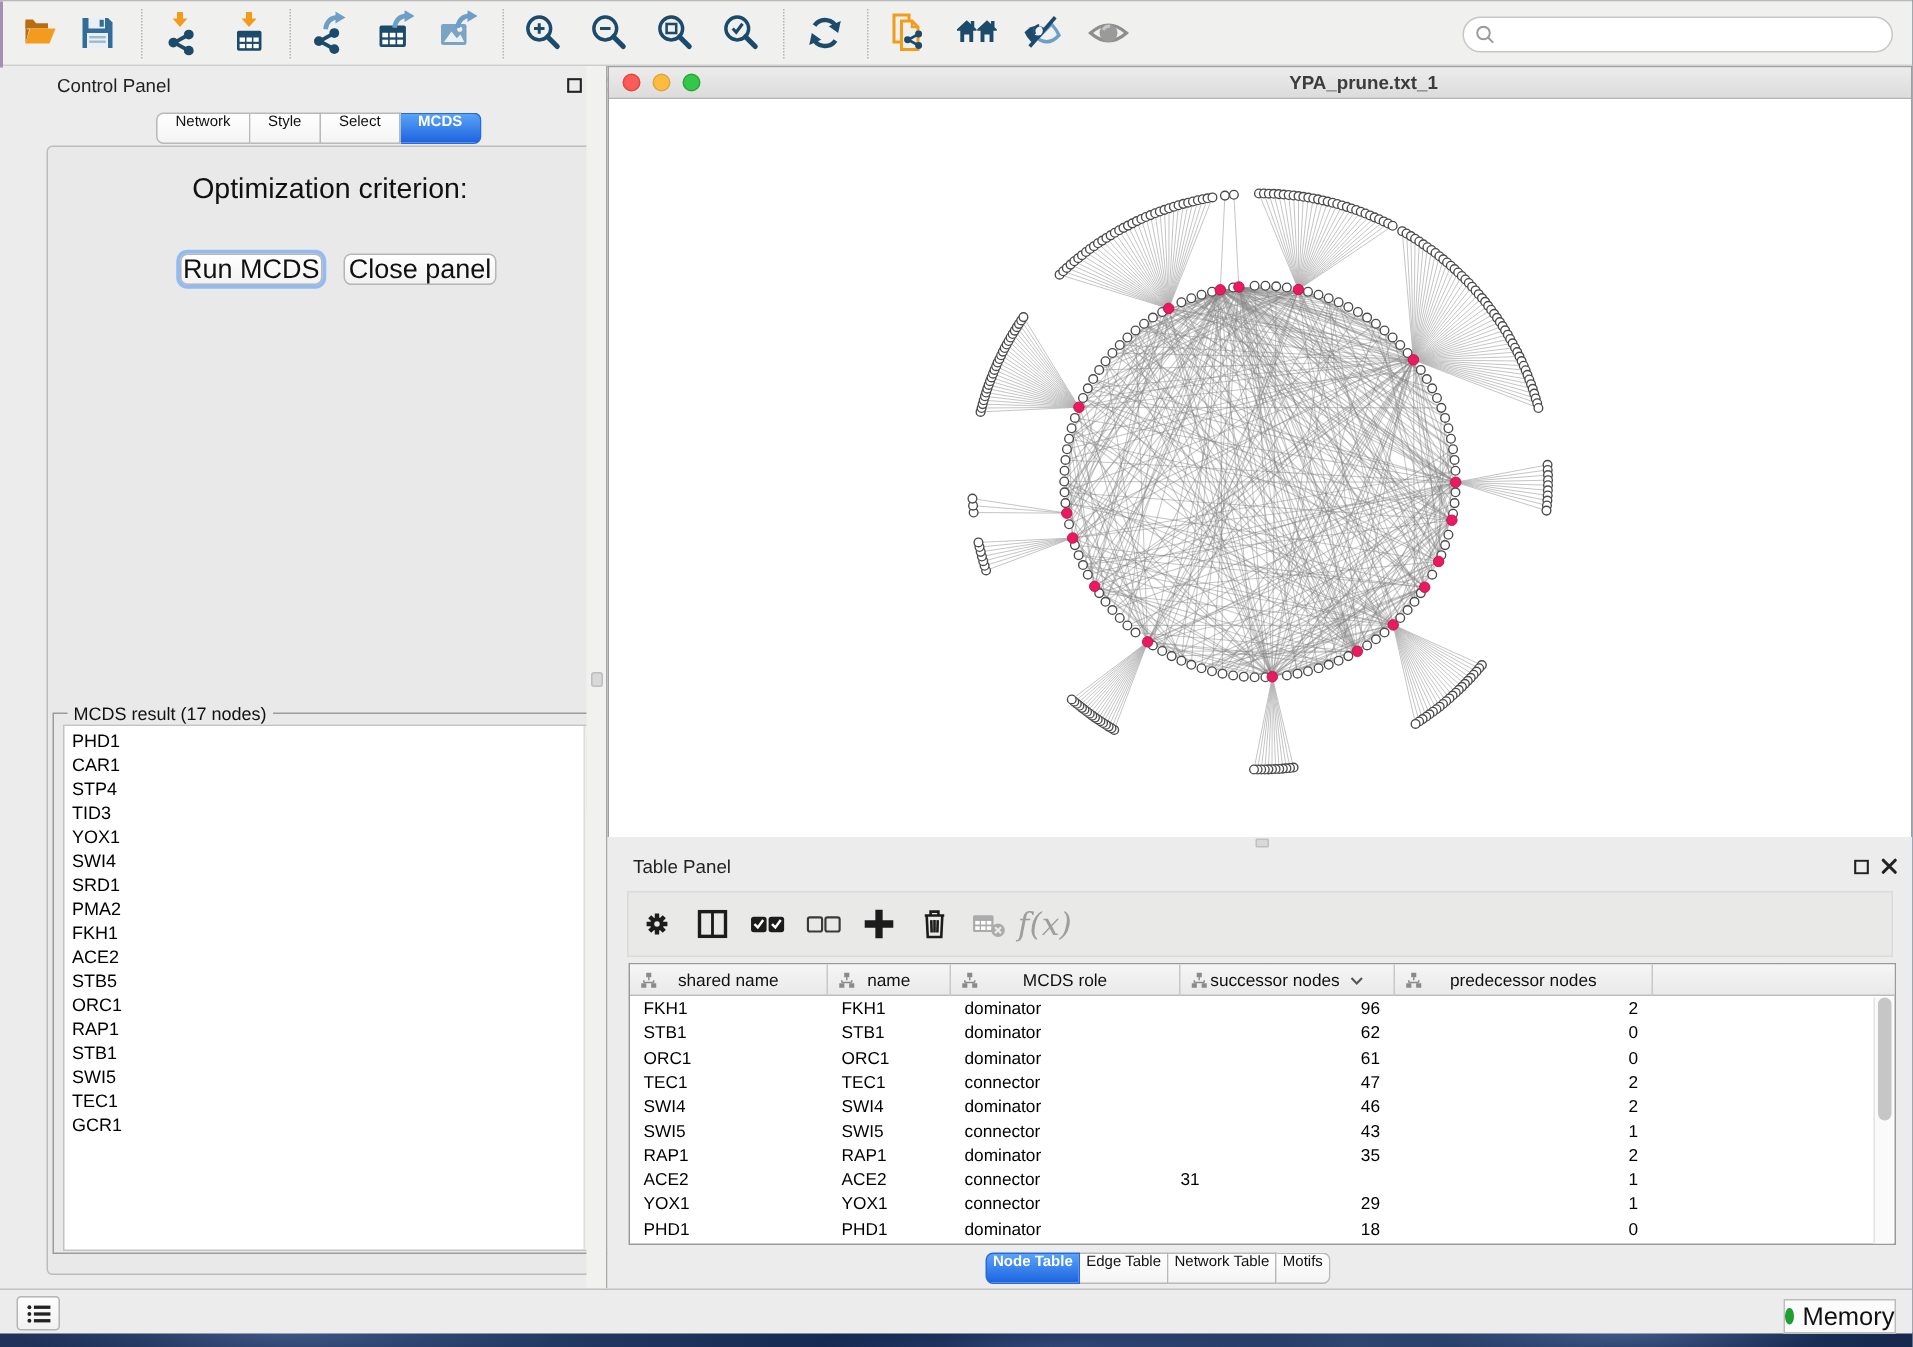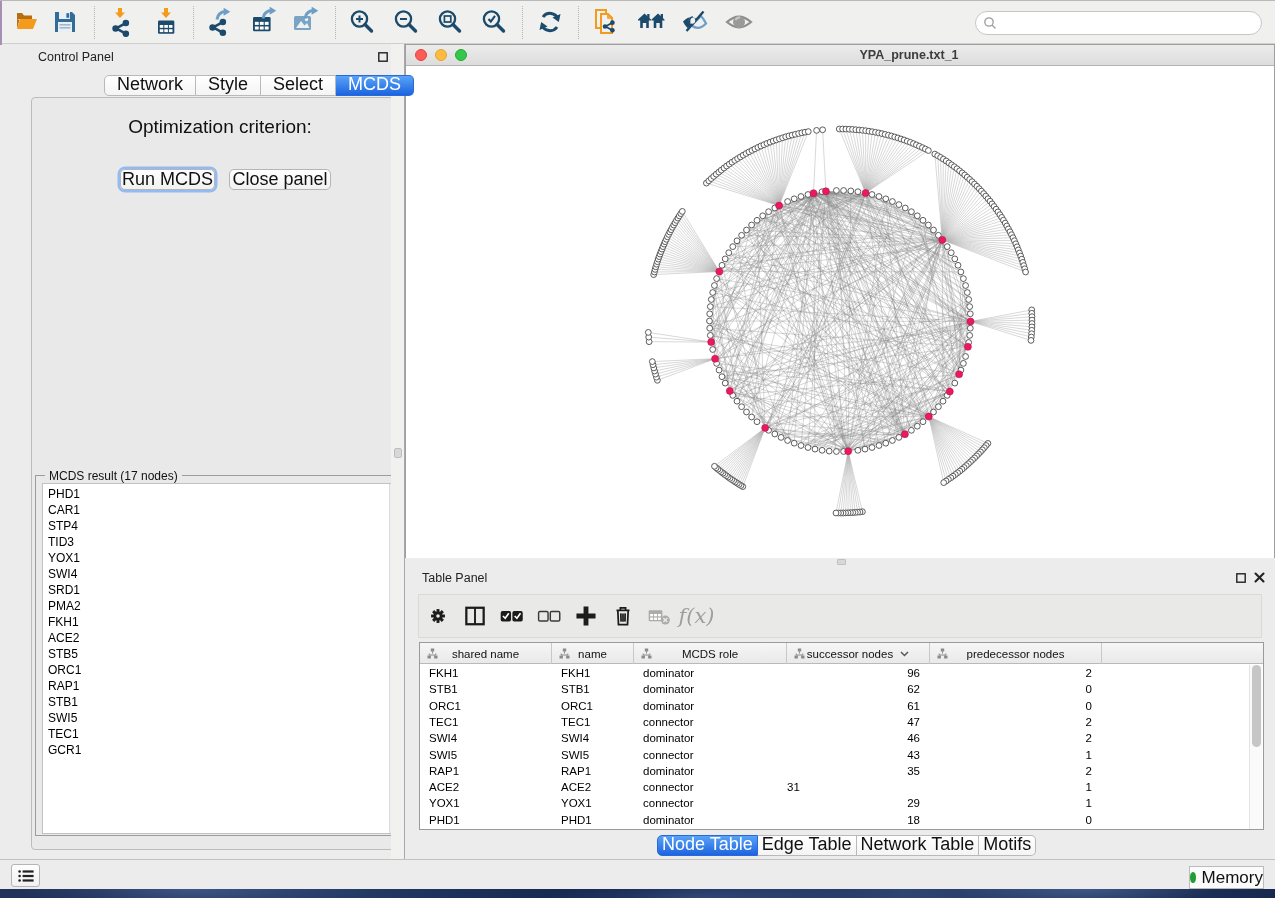--- a/index.html
+++ b/index.html
@@ -16,24 +16,24 @@
   .tbsep { position:absolute; top:5px; width:0; height:33px; border-left:1px dotted #b4b4b4; }
   #search-box { position:absolute; left:975px; top:10px; width:287px; height:24px; background:#fff; border:1px solid #c6c6c6; border-radius:12px; display:flex; align-items:center; padding-left:7px; }
 
   
   #control-panel { position:absolute; left:0; top:43px; width:391px; height:815px; background:#ececec;margin-left:24px; }
   #cp-header { position:absolute; left:0; top:0; width:100%; height:26px; }
   #cp-title { position:absolute; left:14px; top:6px; font-size:12.5px; color:#222; }
   .win-icons { position:absolute; right:8px; top:7px; display:flex; gap:8px; align-items:center; }
   #cp-content { position:absolute; left:7px; top:53px; width:378px; height:753px; background:#e9e9e9; border:1px solid #bcbcbc; border-radius:4px; }
   #cp-tabs { position:absolute; left:80px; top:31px; height:21px; display:flex; z-index:5; }
-  .seg { height:21px; border:1px solid #b9b9b9; border-left:none; background:linear-gradient(#ffffff,#f4f4f4); font-size:18px; color:#111; display:flex; align-items:flex-end; justify-content:center; padding:0 12px; }
+  .seg { height:21px; border:1px solid #b9b9b9; border-left:none; background:linear-gradient(#ffffff,#f4f4f4); font-size:10px; color:#111; display:flex; align-items:flex-start; justify-content:center; padding:0 12px; }
   .seg:first-child { border-left:1px solid #b9b9b9; border-radius:5px 0 0 5px; }
   .seg:last-child { border-radius:0 5px 5px 0; }
-  .seg.sel { background:linear-gradient(#59a3f7,#1c64e0); color:#fff; border-color:#2a6ad8; }
+  .seg.sel { background:linear-gradient(#59a3f7,#1c64e0); color:#fff; border-color:#2a6ad8;font-weight:bold; }
   #opt-label { position:absolute; left:0; top:18px; width:100%; text-align:center; font-size:19px; color:#111; }
   #opt-select { position:absolute; left:37px; top:40px; width:312px; height:21px; background:#fff; border:1px solid #b2b2b2; border-radius:5px; display:flex; align-items:center; }
   #opt-select .val { flex:1; font-size:13px; color:#111; padding-left:9px; white-space:nowrap; }
   #opt-select .stepper { width:19px; height:21px; margin:-1px -1px -1px 0; border-radius:0 5px 5px 0; background:linear-gradient(#5ba4f8,#1b63e0); display:flex; flex-direction:column; align-items:center; justify-content:center; gap:1px; }
   .cp-btn { position:absolute; top:71px; height:21px; background:linear-gradient(#ffffff,#f1f1f1); border:1px solid #b5b5b5; border-radius:5px; font-size:18px; color:#111; display:flex; align-items:center; justify-content:center; font-family:inherit; }
   #run-btn { left:88px; width:95px; box-shadow:0 0 0 2.5px rgba(125,175,245,.8); }
   #close-btn { left:197px; width:102px; }
   #mcds-group { position:absolute; left:3px; top:377px; width:375px; height:361px; border:1px solid #9c9c9c; }
   #mcds-group-label { position:absolute; left:9px; top:-7px; background:#e9e9e9; padding:0 4px; font-size:12px; color:#111; }
   #mcds-list { position:absolute; left:6px; top:7px; width:359px; height:351px; background:#fff; border:1px solid #c2c2c2; overflow:hidden; }

